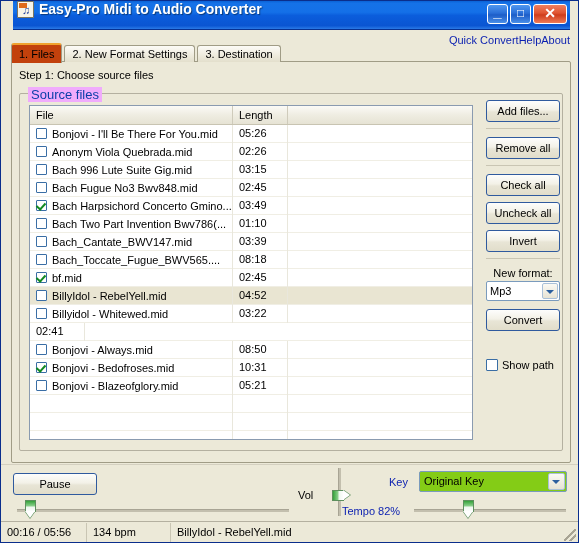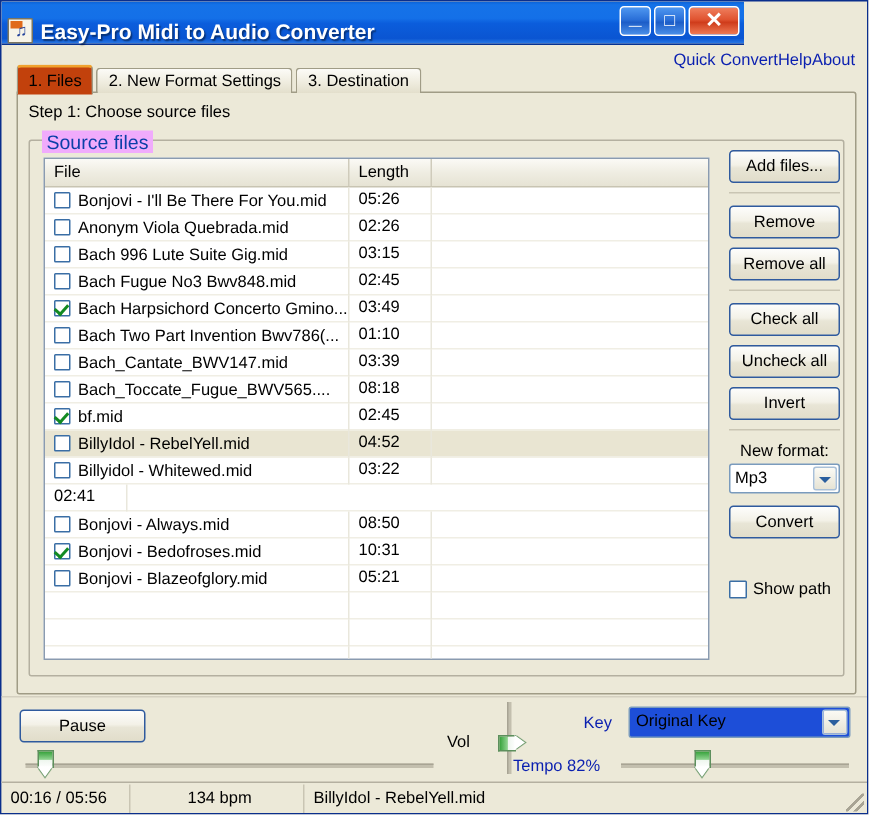--- a/index.html
+++ b/index.html
@@ -17,28 +17,28 @@
     height: 543px;
     box-sizing: border-box;
     overflow: hidden;
     background: #ece9d8;
     border: 1px solid #0a2e8c;
   }
 
   
   .titlebar {
     position: absolute;
-    left: 0; top: 0;
-    width: 495px; height: 28px;
+    left: 12px; top: 0;
+    width: 557px; height: 28px;
     background: linear-gradient(to bottom,
         #0a62d6 0%, #1572e8 8%, #1470e8 40%,
         #0b5ddc 52%, #0a55d2 88%, #2a7ae6 100%);
     border-bottom: 1px solid #063192;
     display: flex;
-    align-items: flex-end;
+    align-items: flex-start;
   }
   .title-icon {
     width: 17px; height: 17px;
     margin-left: 4px; margin-right: 5px;
     position: relative;
     background: #f7f4e8;
     border: 1px solid #7b7560;
     border-radius: 1px;
     box-sizing: border-box;
     flex: 0 0 auto;
@@ -491,21 +491,21 @@
     position: absolute;
     left: 388px; top: 11px;
     font-size: 11px;
     color: #0a1fb0;
   }
   .key-combo {
     position: absolute;
     left: 418px; top: 6px;
     width: 148px; height: 21px;
     box-sizing: border-box;
-    background: #1d4ed8;
+    background: #84cc16;
     border: 1px solid #7a9bbd;
     border-radius: 2px;
     font-size: 11px;
     line-height: 19px;
     padding-left: 4px;
     cursor: pointer;
     overflow: hidden;
   }
   .key-combo .arrowbox {
     position: absolute;
@@ -539,21 +539,21 @@
   .sb-cell {
     height: 19px;
     line-height: 19px;
     padding-left: 6px;
     box-sizing: border-box;
     border-right: 1px solid #c9c5b3;
     white-space: nowrap;
     overflow: hidden;
   }
   .sb-cell.t1 { width: 86px; }
-  .sb-cell.t2 { width: 84px; margin-left: 32px; }
+  .sb-cell.t2 { width: 84px; }
   .sb-cell.t3 { flex: 1 1 auto; border-right: none; }
   .grip {
     position: absolute;
     right: 2px; bottom: 2px;
     width: 12px; height: 12px;
     background:
       linear-gradient(135deg, transparent 45%, #a8a494 45%, #a8a494 55%, transparent 55%),
       linear-gradient(135deg, transparent 70%, #a8a494 70%, #a8a494 80%, transparent 80%);
   }
 </style>
@@ -734,21 +734,20 @@
               <div class="lv-c1"></div>
               <div class="lv-c2"></div>
               <div class="lv-c3"></div>
             </div>
           </div>
       </div>
 
       <div class="btncol">
         <div class="xp-btn">Add files...</div>
         <div class="sep"></div>
-        <div class="xp-btn">Remove</div>
         <div class="xp-btn">Remove all</div>
         <div class="sep"></div>
         <div class="xp-btn">Check all</div>
         <div class="xp-btn">Uncheck all</div>
         <div class="xp-btn">Invert</div>
         <div class="sep"></div>
         <div class="fmt-label">New format:</div>
         <div class="combo">
           <span>Mp3</span>
           <span class="arrowbox"></span>

